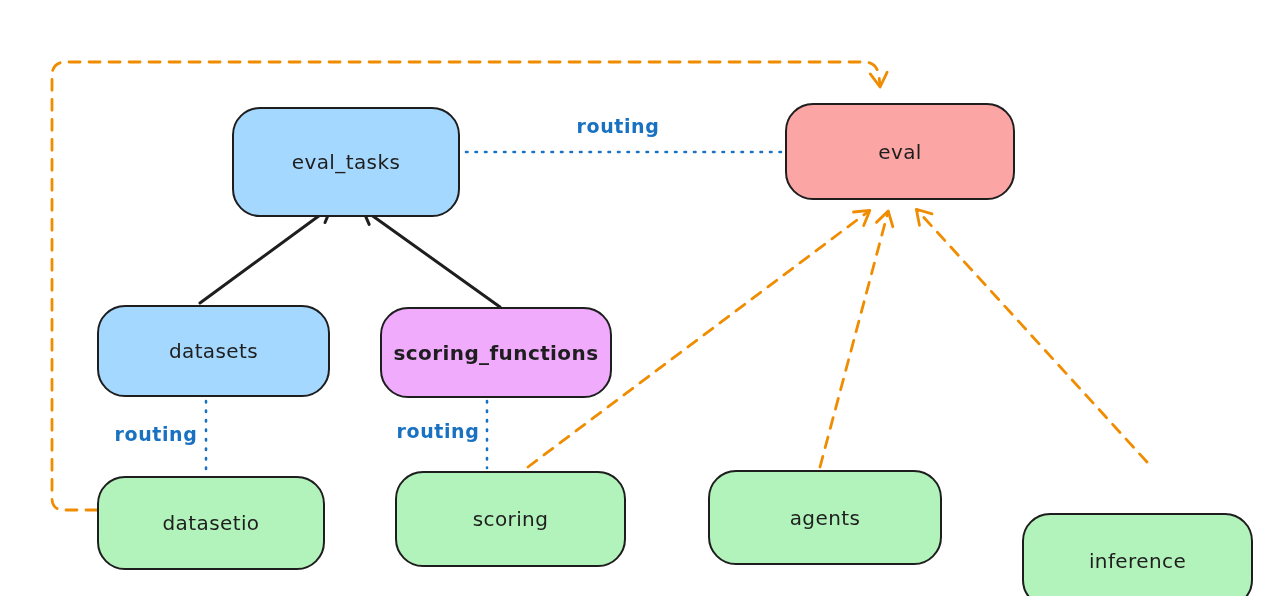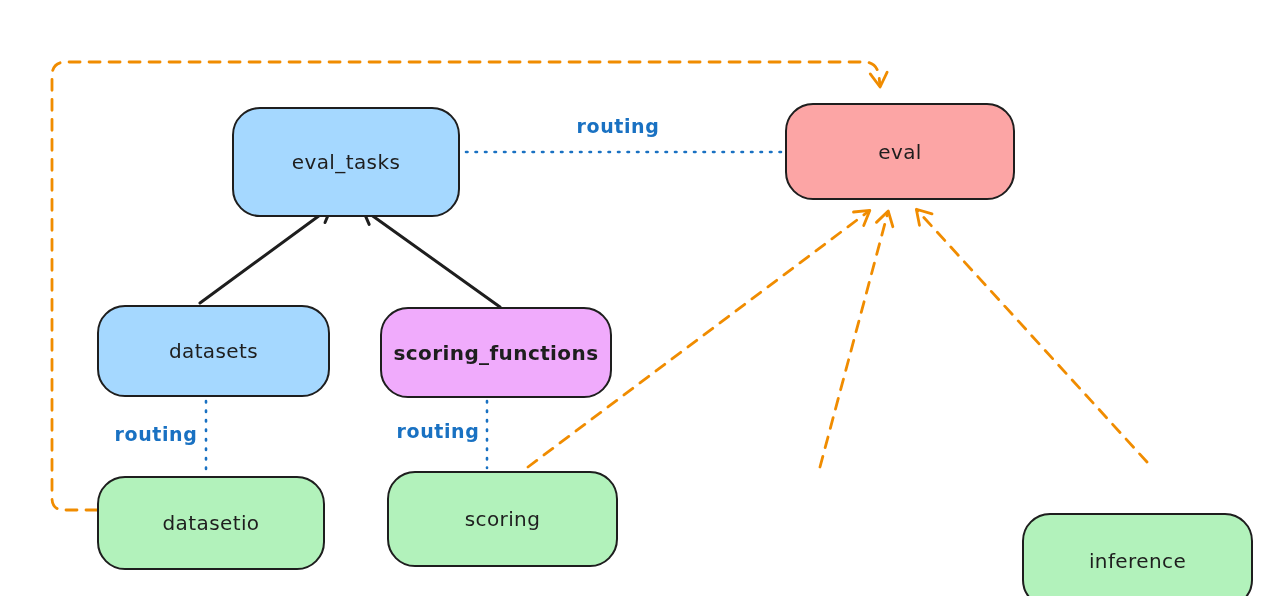--- a/index.html
+++ b/index.html
@@ -93,22 +93,25 @@
   </div>
   <div class="node" id="n-datasets" style="background-color: rgb(165, 216, 255); text-align: center;">
     <span>datasets</span>
   </div>
   <div class="node" id="n-scoring-functions" style="background-color: #f0abfc; font-weight: bold;">
     <span>scoring_functions</span>
   </div>
   <div class="node" id="n-datasetio" style="background-color: rgb(178, 242, 187);">
     <span>datasetio</span>
   </div>
-  <div class="node" id="n-scoring" style="background-color: rgb(178, 242, 187);">
+  <div class="node" id="n-scoring" style="background-color: rgb(178, 242, 187); margin-left: 8px;">
     <span>scoring</span>
+  </div>
+  <div class="node" id="n-agents" style="background-color: rgb(178, 242, 187);">
+    <span>agents</span>
   </div>
   <div class="node" id="n-inference" style="background-color: rgb(178, 242, 187);">
     <span>inference</span>
   </div>
 
   <div class="edge-label" id="lbl-routing-top" style="color: rgb(25, 113, 194);">routing</div>
   <div class="edge-label" id="lbl-routing-datasets" style="color: rgb(25, 113, 194);">routing</div>
   <div class="edge-label" id="lbl-routing-scoring" style="color: rgb(25, 113, 194);">routing</div>
 
 </div>

